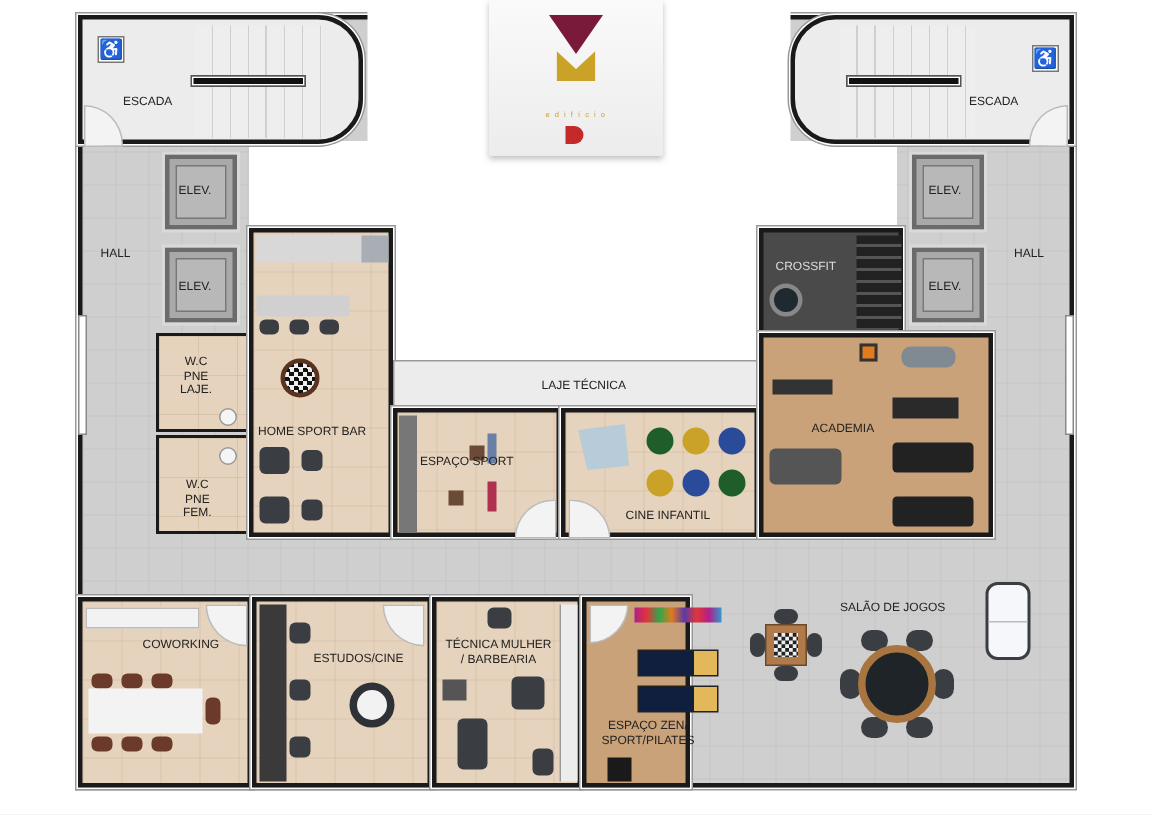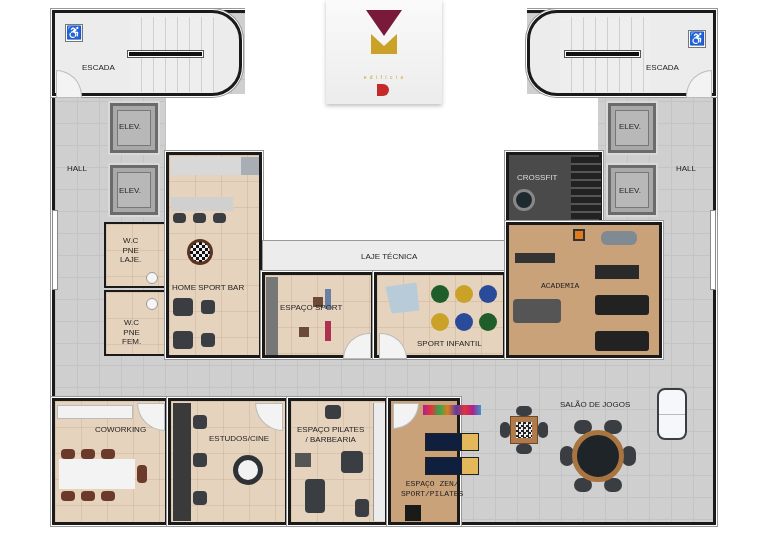--- a/index.html
+++ b/index.html
@@ -6,21 +6,21 @@
   html, body { width: 768px; height: 543px; background: #ffffff; overflow: hidden; }
   body { position: relative; font-family: "Liberation Sans", sans-serif; }
   .abs { position: absolute; }
   .lbl { position: absolute; font-size: 8px; color: #222; text-align: center; line-height: 1.2; white-space: nowrap; }
   .floor-grey { background-color: #cfcfcf;
     background-image: linear-gradient(#c4c4c4 1px, transparent 1px), linear-gradient(90deg, #c4c4c4 1px, transparent 1px);
     background-size: 22px 22px; }
   .floor-beige { background-color: #e6d3bd;
     background-image: linear-gradient(rgba(180,150,120,.25) 1px, transparent 1px), linear-gradient(90deg, rgba(180,150,120,.25) 1px, transparent 1px);
     background-size: 26px 26px; }
-  .floor-wood { background-color: #c9a27a; font-family: Liberation Mono, monospace; }
+  .floor-wood { background-color: #c9a27a; }
   .floor-dark { background-color: #4a4a4a; }
   .floor-light { background-color: #ececec; }
   .wall { border: 3px solid #1a1a1a; box-shadow: 0 0 0 1px #fff, 0 0 0 2px #999; }
   .wall-thin { border: 2px solid #1a1a1a; }
   .elev { background: #a9a9a9; border: 3px solid #6b6b6b; outline: 2px solid #d9d9d9; }
   .elev-inner { position:absolute; inset:4px; background:#b8b8b8; border:1px solid #777; }
   .door-arc { position:absolute; border: 1px solid #bbb; background: #f3f3f3; }
   .chair { position:absolute; background:#3a3d42; border-radius:4px; }
   .stairs { background: repeating-linear-gradient(90deg, #eeeeee 0 11px, #cfcfcf 11px 12px); }
   .icon-wc { position:absolute; width:18px; height:18px; background:#fff; border:1px solid #777; font-size:13px; line-height:16px; text-align:center; color:#222; }
@@ -123,21 +123,21 @@
 
 <div class="abs floor-beige wall" style="left:374px; top:272px; width:132px; height:86px;">
   <div class="door-arc" style="left:2px; top:58px; width:28px; height:26px; border-radius:0 28px 0 0;"></div>
   <div class="abs" style="left:10px; top:6px; width:34px; height:34px; background:#b8cbd9; transform:rotate(-20deg); clip-path:polygon(10% 0,100% 20%,80% 100%,0 80%);"></div>
   <div class="abs" style="left:54px; top:10px; width:18px; height:18px; border-radius:50%; background:#1f5e2a;"></div>
   <div class="abs" style="left:78px; top:10px; width:18px; height:18px; border-radius:50%; background:#c9a227;"></div>
   <div class="abs" style="left:102px; top:10px; width:18px; height:18px; border-radius:50%; background:#2a4a9a;"></div>
   <div class="abs" style="left:54px; top:38px; width:18px; height:18px; border-radius:50%; background:#c9a227;"></div>
   <div class="abs" style="left:78px; top:38px; width:18px; height:18px; border-radius:50%; background:#2a4a9a;"></div>
   <div class="abs" style="left:102px; top:38px; width:18px; height:18px; border-radius:50%; background:#1f5e2a;"></div>
-  <div class="lbl" style="left:40px; top:64px;">SPORT INFANTIL</div>
+  <div class="lbl" style="left:40px; top:64px;">CINE INFANTIL</div>
 </div>
 
 <div class="abs floor-dark wall" style="left:506px; top:152px; width:96px; height:72px;">
   <div class="lbl" style="left:8px; top:18px; color:#ddd;">CROSSFIT</div>
   <div class="abs" style="left:4px; top:34px; width:22px; height:22px; border-radius:50%; background:#1e2a30; border:3px solid #888;"></div>
   <div class="abs" style="left:62px; top:2px; width:30px; height:62px; background:repeating-linear-gradient(#222 0 6px, #555 6px 8px);"></div>
 </div>
 
 <div class="abs floor-wood wall" style="left:506px; top:222px; width:156px; height:136px;">
   <div class="lbl" style="left:32px; top:56px;">ACADEMIA</div>
@@ -171,21 +171,21 @@
   <div class="chair" style="left:22px; top:90px; width:14px; height:14px;"></div>
   <div class="door-arc" style="left:84px; top:2px; width:28px; height:28px; border-radius:0 0 0 28px;"></div>
   <div class="lbl" style="left:38px; top:33px;">ESTUDOS/CINE</div>
   <div class="abs" style="left:62px; top:54px; width:30px; height:30px; border-radius:50%; background:#f2f2f2; border:5px solid #2e3136;"></div>
 </div>
 
 <div class="abs floor-beige wall" style="left:288px; top:398px; width:100px; height:127px;">
   <div class="abs" style="left:82px; top:2px; width:12px; height:118px; background:#ececec; border-left:1px solid #999;"></div>
   <div class="chair" style="left:34px; top:4px; width:16px; height:14px;"></div>
   <div class="lbl" style="left:6px; top:24px;">
-    <div>ESPAÇO PILATES</div>
+    <div>TÉCNICA MULHER</div>
     <div>/ BARBEARIA</div>
   </div>
   <div class="abs" style="left:4px; top:52px; width:16px; height:14px; background:#555;"></div>
   <div class="chair" style="left:50px; top:50px; width:22px; height:22px;"></div>
   <div class="chair" style="left:14px; top:78px; width:20px; height:34px;"></div>
   <div class="chair" style="left:64px; top:98px; width:14px; height:18px;"></div>
 </div>
 
 <div class="abs floor-wood wall" style="left:388px; top:398px; width:72px; height:127px;">
   <div class="door-arc" style="left:2px; top:2px; width:26px; height:26px; border-radius:0 0 26px 0;"></div>

